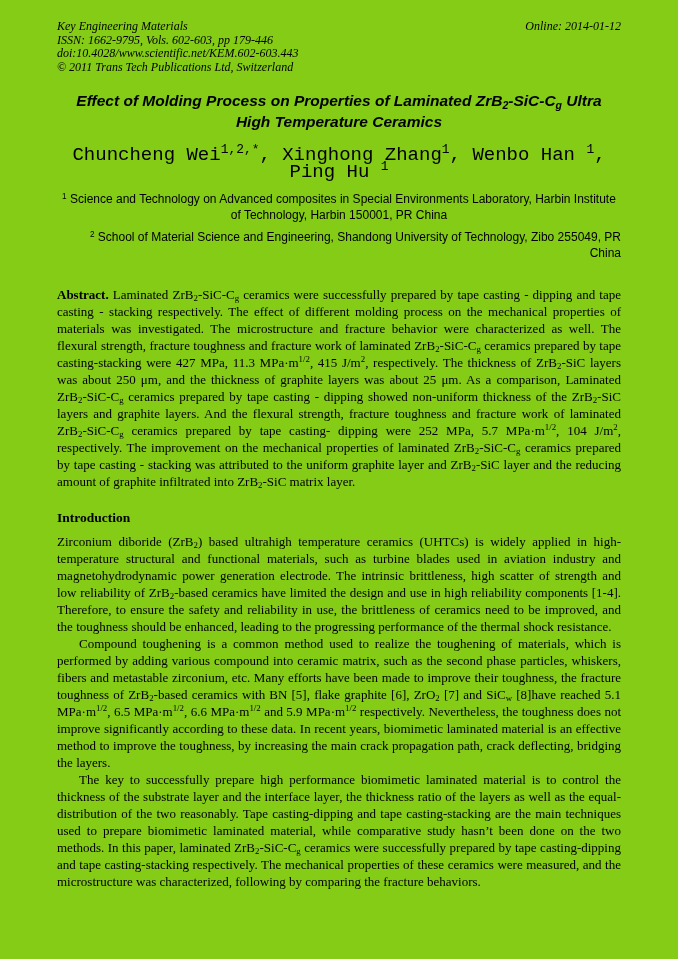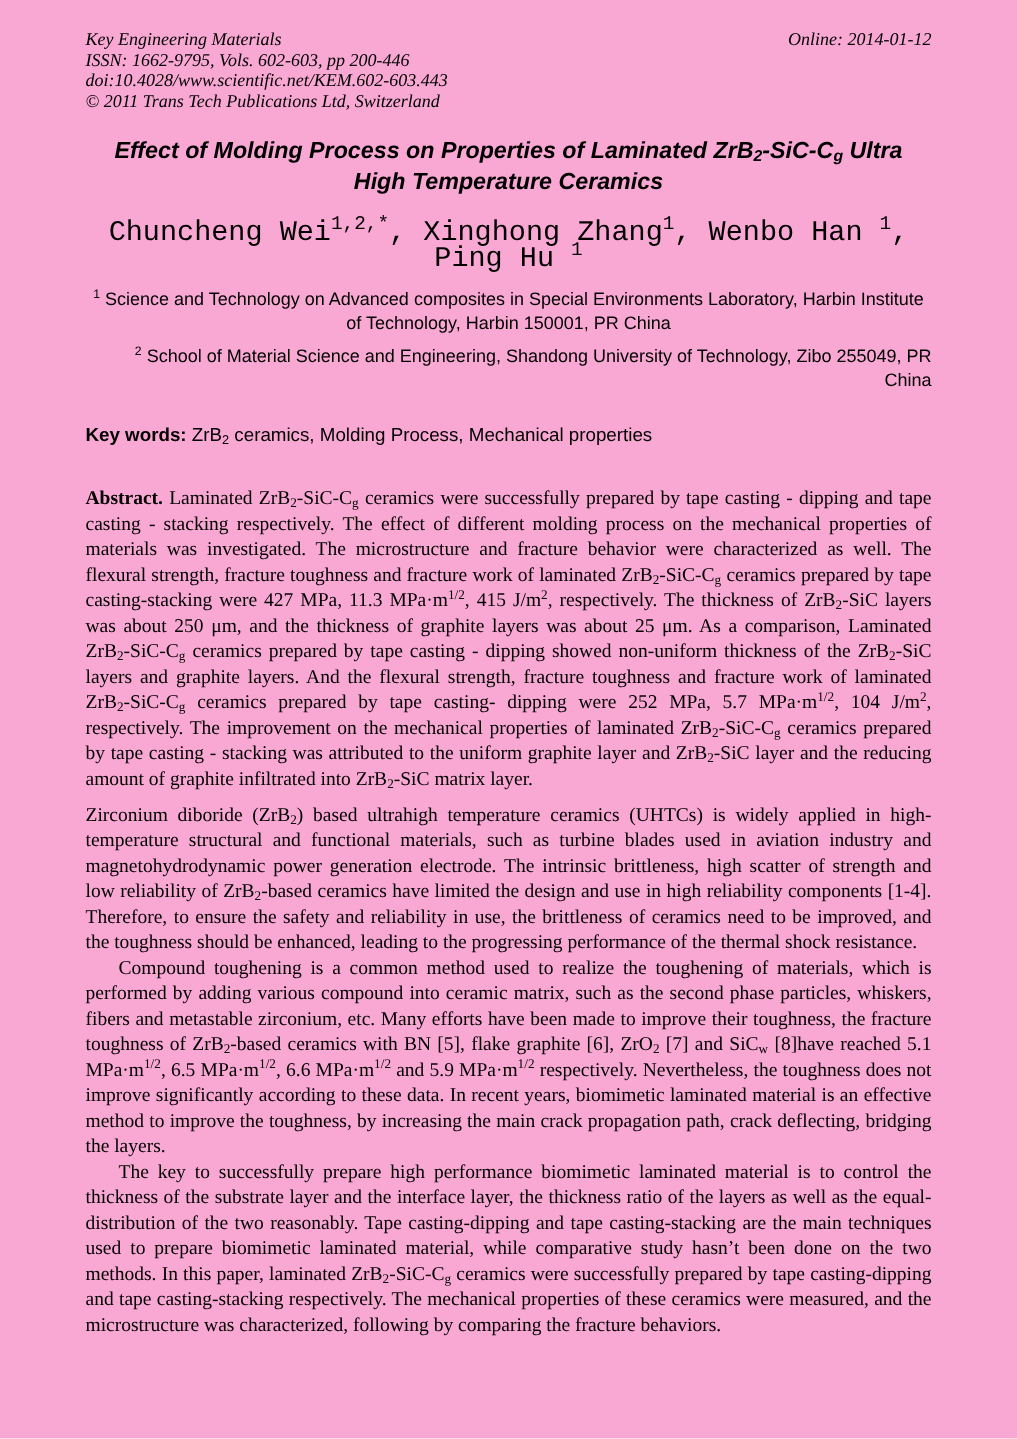--- a/index.html
+++ b/index.html
@@ -2,21 +2,21 @@
 <html><head>
 <meta charset="utf-8">
 <style>
   html, body { margin: 0; padding: 0; background: #ffffff; }
   .page {
     position: relative;
     width: 678px;
     height: 959px;
     box-sizing: border-box;
     padding: 20px 57px 0 57px;
-    background: #f9a8d4;
+    background: #84cc16;
     overflow: hidden;
     font-family: "Liberation Serif", serif;
     color: #000000;
   }
   
   .page-header {
     display: flex;
     justify-content: space-between;
     align-items: flex-start;
     font-family: "Liberation Serif", serif;
@@ -86,36 +86,36 @@
   sup { vertical-align: 0.55em; }
 </style>
 </head>
 <body>
 
 <div class="page">
 
   <header class="page-header">
     <div class="header-left">
       <div>Key Engineering Materials</div>
-      <div>ISSN: 1662-9795, Vols. 602-603, pp 200-446</div>
+      <div>ISSN: 1662-9795, Vols. 602-603, pp 179-446</div>
       <div>doi:10.4028/www.scientific.net/KEM.602-603.443</div>
       <div>© 2011 Trans Tech Publications Ltd, Switzerland</div>
     </div>
     <div class="header-right">Online: 2014-01-12</div>
   </header>
 
   <h1 class="title">Effect of Molding Process on Properties of Laminated ZrB<sub>2</sub>-SiC-C<sub>g</sub> Ultra High Temperature Ceramics</h1>
 
   <div class="authors">Chuncheng Wei<sup>1,2,*</sup>, Xinghong Zhang<sup>1</sup>, Wenbo Han <sup>1</sup>, Ping Hu <sup>1</sup></div>
 
   <div class="affiliation"><sup>1</sup> Science and Technology on Advanced composites in Special Environments Laboratory, Harbin Institute of Technology, Harbin 150001, PR China</div>
   <div class="affiliation"><sup>2</sup> School of Material Science and Engineering, Shandong University of Technology, Zibo 255049, PR China</div>
 
-  <p class="keywords"><b>Key words:</b> <span>ZrB<sub>2</sub> ceramics, Molding Process, Mechanical properties</span></p>
 
   <p class="abstract"><b>Abstract.</b> <span>Laminated ZrB<sub>2</sub>-SiC-C<sub>g</sub> ceramics were successfully prepared by tape casting - dipping and tape casting - stacking respectively. The effect of different molding process on the mechanical properties of materials was investigated. The microstructure and fracture behavior were characterized as well. The flexural strength, fracture toughness and fracture work of laminated ZrB<sub>2</sub>-SiC-C<sub>g</sub> ceramics prepared by tape casting-stacking were 427 MPa, 11.3 MPa·m<sup>1/2</sup>, 415 J/m<sup>2</sup>, respectively. The thickness of ZrB<sub>2</sub>-SiC layers was about 250 μm, and the thickness of graphite layers was about 25 μm. As a comparison, Laminated ZrB<sub>2</sub>-SiC-C<sub>g</sub> ceramics prepared by tape casting - dipping showed non-uniform thickness of the ZrB<sub>2</sub>-SiC layers and graphite layers. And the flexural strength, fracture toughness and fracture work of laminated ZrB<sub>2</sub>-SiC-C<sub>g</sub> ceramics prepared by tape casting- dipping were 252 MPa, 5.7 MPa·m<sup>1/2</sup>, 104 J/m<sup>2</sup>, respectively. The improvement on the mechanical properties of laminated ZrB<sub>2</sub>-SiC-C<sub>g</sub> ceramics prepared by tape casting - stacking was attributed to the uniform graphite layer and ZrB<sub>2</sub>-SiC layer and the reducing amount of graphite infiltrated into ZrB<sub>2</sub>-SiC matrix layer.</span></p>
 
+  <h2 class="section-heading">Introduction</h2>
 
   <p class="body-para first">Zirconium diboride (ZrB<sub>2</sub>) based ultrahigh temperature ceramics (UHTCs) is widely applied in high-temperature structural and functional materials, such as turbine blades used in aviation industry and magnetohydrodynamic power generation electrode. The intrinsic brittleness, high scatter of strength and low reliability of ZrB<sub>2</sub>-based ceramics have limited the design and use in high reliability components [1-4]. Therefore, to ensure the safety and reliability in use, the brittleness of ceramics need to be improved, and the toughness should be enhanced, leading to the progressing performance of the thermal shock resistance.</p>
   <p class="body-para indent">Compound toughening is a common method used to realize the toughening of materials, which is performed by adding various compound into ceramic matrix, such as the second phase particles, whiskers, fibers and metastable zirconium, etc. Many efforts have been made to improve their toughness, the fracture toughness of ZrB<sub>2</sub>-based ceramics with BN [5], flake graphite [6], ZrO<sub>2</sub> [7] and SiC<sub>w</sub> [8]have reached 5.1 MPa·m<sup>1/2</sup>, 6.5 MPa·m<sup>1/2</sup>, 6.6 MPa·m<sup>1/2</sup> and 5.9 MPa·m<sup>1/2</sup> respectively. Nevertheless, the toughness does not improve significantly according to these data. In recent years, biomimetic laminated material is an effective method to improve the toughness, by increasing the main crack propagation path, crack deflecting, bridging the layers.</p>
   <p class="body-para indent">The key to successfully prepare high performance biomimetic laminated material is to control the thickness of the substrate layer and the interface layer, the thickness ratio of the layers as well as the equal-distribution of the two reasonably. Tape casting-dipping and tape casting-stacking are the main techniques used to prepare biomimetic laminated material, while comparative study hasn’t been done on the two methods. In this paper, laminated ZrB<sub>2</sub>-SiC-C<sub>g</sub> ceramics were successfully prepared by tape casting-dipping and tape casting-stacking respectively. The mechanical properties of these ceramics were measured, and the microstructure was characterized, following by comparing the fracture behaviors.</p>
 
 </div>
 
 </body></html>

